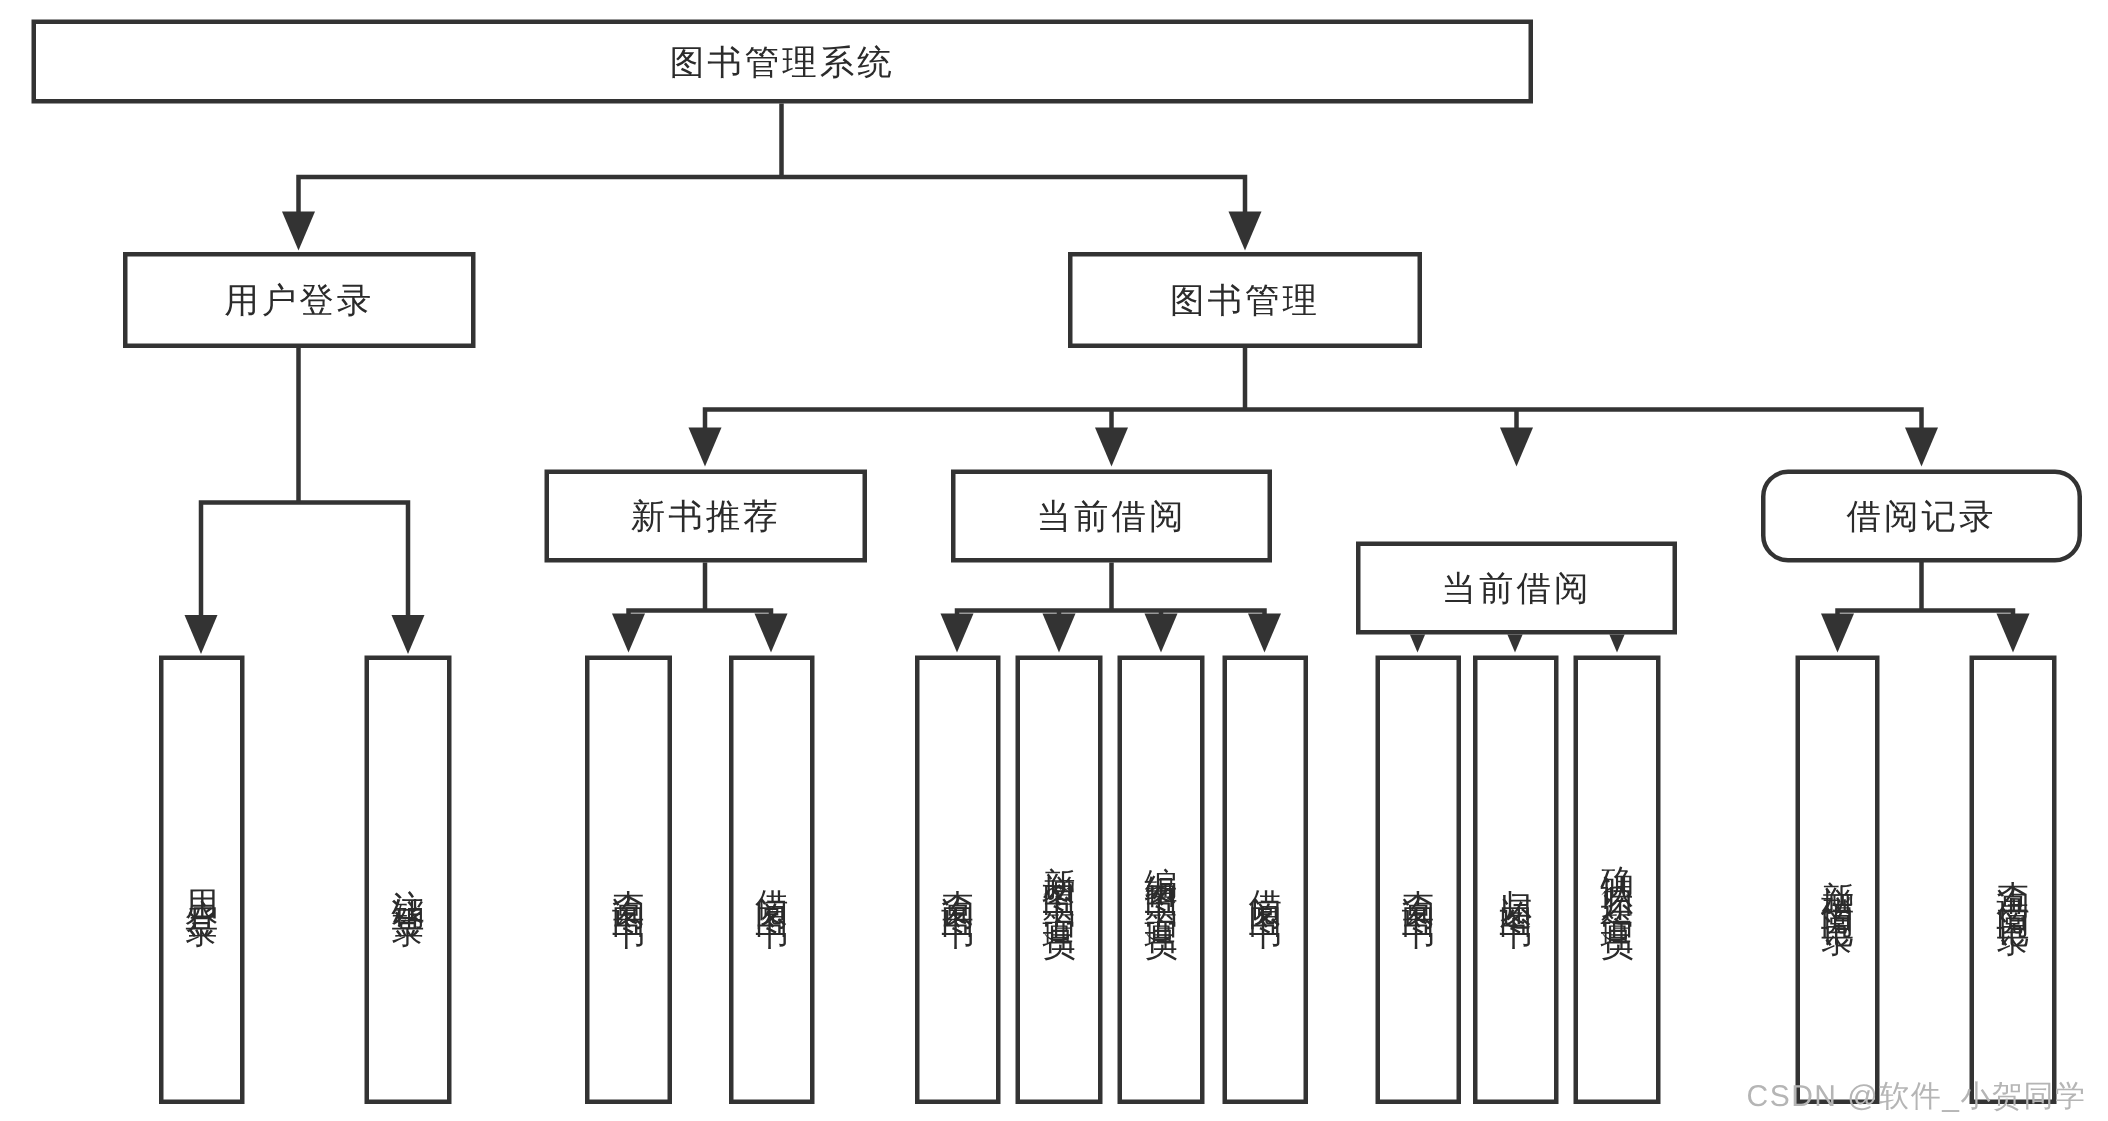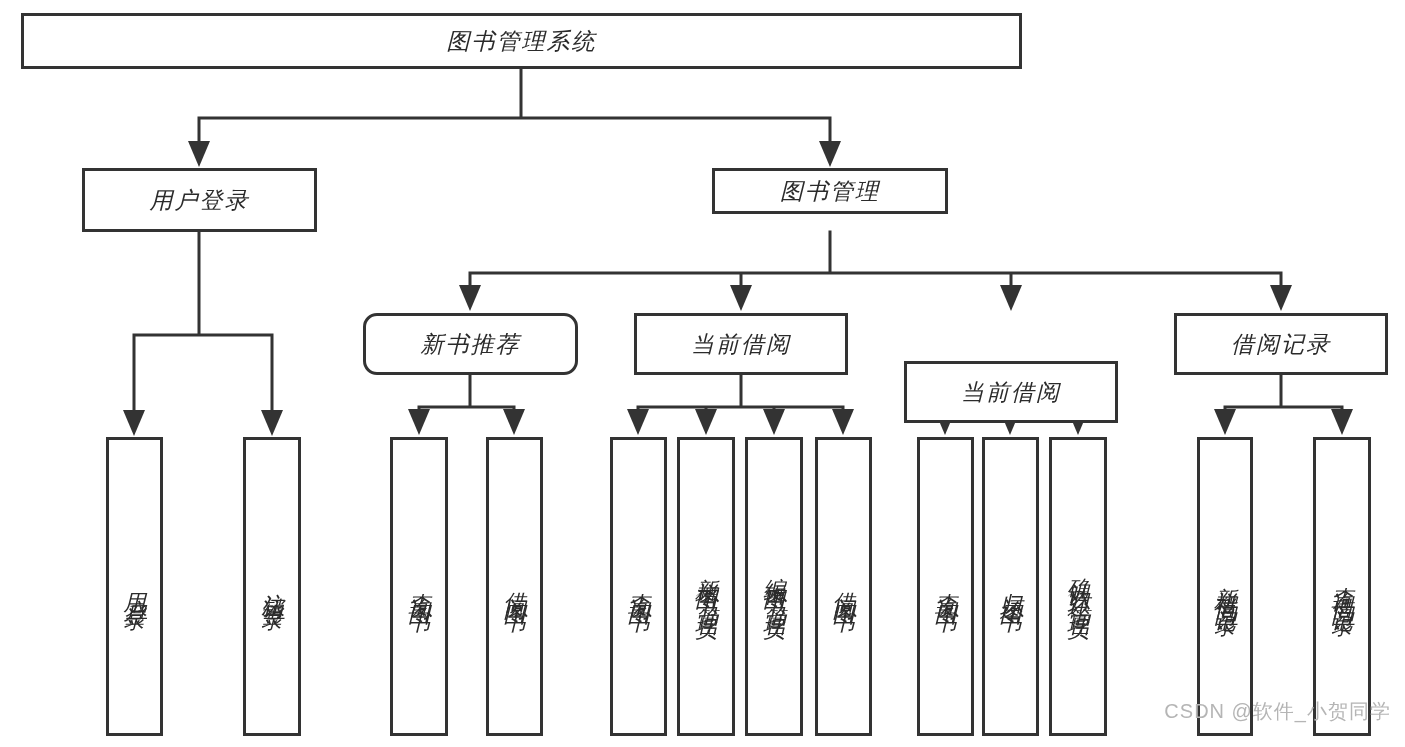--- a/index.html
+++ b/index.html
@@ -23,62 +23,61 @@
   }
   .box {
     position: absolute;
     box-sizing: border-box;
     border: 3px solid #333333;
     background: #ffffff;
     display: flex;
     align-items: center;
     justify-content: center;
     color: #2b2b2b;
-    font-style: italic;
   }
   .hbox .lbl {
     font-size: 23px;
     letter-spacing: 2px;
     white-space: nowrap;
   }
   .leaf {
     top: 437px;
     height: 299px;
   }
   .leaf .lbl {
     writing-mode: vertical-rl;
     text-orientation: mixed;
     font-size: 22px;
     letter-spacing: 6px;
     line-height: 1;
   }
   
   .n-root  { left: 21px;   top: 13px;  width: 1001px; height: 56px; }
   .n-login { left: 82px;   top: 168px; width: 235px;  height: 64px; }
-  .n-mgmt  { left: 712px;  top: 168px; width: 236px;  height: 46px; }
-  .n-l3-0  { left: 363px;  top: 313px; width: 215px;  height: 62px; border-radius: 14px; }
+  .n-mgmt  { left: 712px;  top: 168px; width: 236px;  height: 64px; }
+  .n-l3-0  { left: 363px;  top: 313px; width: 215px;  height: 62px; }
   .n-l3-1  { left: 634px;  top: 313px; width: 214px;  height: 62px; }
   .n-l3-2  { left: 904px;  top: 313px; width: 214px;  height: 62px; margin-top: 48px; }
-  .n-l3-3  { left: 1174px; top: 313px; width: 214px;  height: 62px; }
+  .n-l3-3  { left: 1174px; top: 313px; width: 214px;  height: 62px; border-radius: 18px; }
   .n-u0  { left: 106px;  width: 57px; }
   .n-u1  { left: 243px;  width: 58px; }
   .n-nb0 { left: 390px;  width: 58px; }
   .n-nb1 { left: 486px;  width: 57px; }
   .n-bb0 { left: 610px;  width: 57px; }
   .n-bb1 { left: 677px;  width: 58px; }
   .n-bb2 { left: 745px;  width: 58px; }
   .n-bb3 { left: 815px;  width: 57px; }
   .n-cb0 { left: 917px;  width: 57px; }
   .n-cb1 { left: 982px;  width: 57px; }
   .n-cb2 { left: 1049px; width: 58px; }
   .n-br0 { left: 1197px; width: 56px; }
   .n-br1 { left: 1313px; width: 58px; }
   .watermark {
     position: absolute;
-    top: 698px;
+    top: 717px;
     right: 14px;
     font-size: 20px;
     letter-spacing: 1px;
     color: #b5b5b5;
     white-space: nowrap;
   }
 </style>
 </head>
 <body>
 

